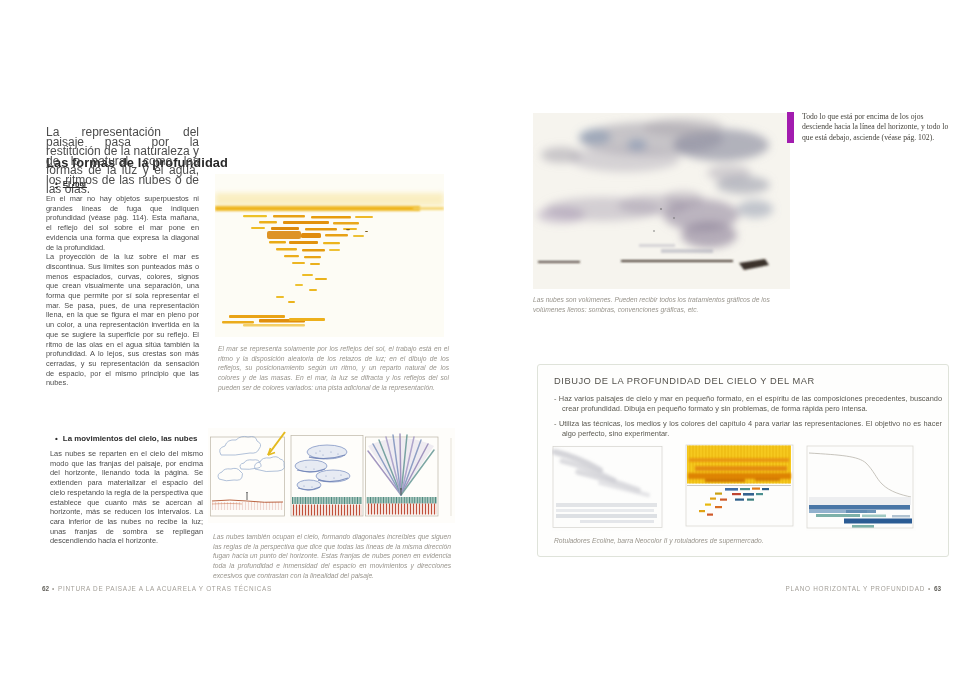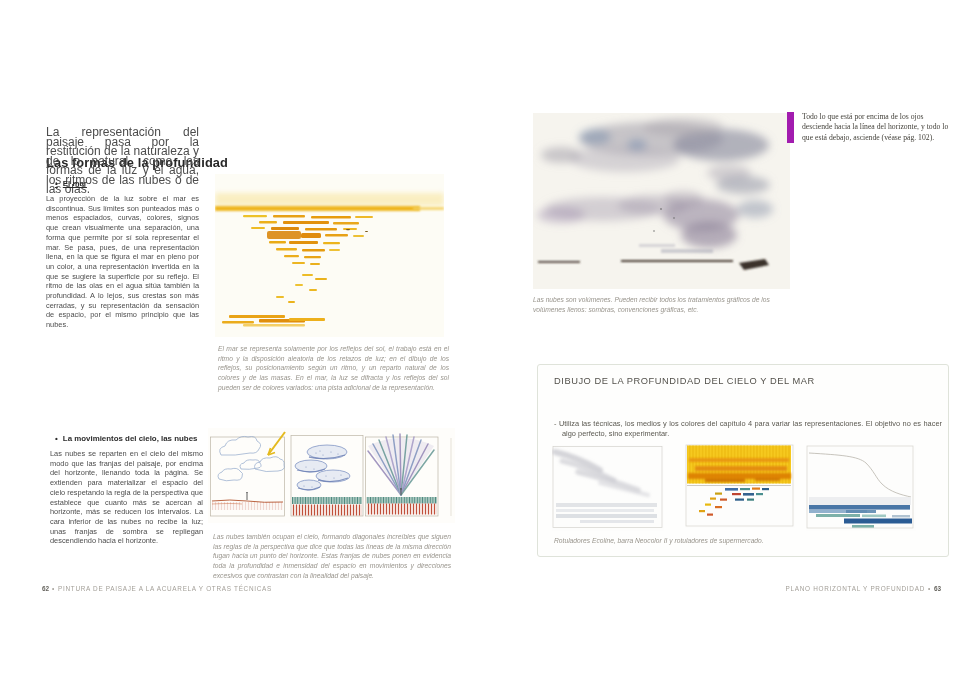--- a/index.html
+++ b/index.html
@@ -33,20 +33,21 @@
 
   <h1 class="abs title" style="left:46px;top:107px;width:185px;margin-top:48px;">Las formas de la profundidad</h1>
 
   <p class="abs intro" style="left:46px;top:128px;width:153px;margin:0;">La representación del paisaje pasa por la restitución de la naturaleza y de lo natural, como las formas de la luz y el agua, los ritmos de las nubes o de las olas.</p>
 
   <div class="abs sec-head" style="left:55px;top:179px;text-decoration:underline;">
     <span class="dot">•</span><span>El mar</span>
   </div>
 
   <div class="abs body-text" style="left:46px;top:194px;width:153px;">
+    <p>En el mar no hay objetos superpuestos ni grandes líneas de fuga que indiquen profundidad (véase pág. 114). Esta mañana, el reflejo del sol sobre el mar pone en evidencia una forma que expresa la diagonal de la profundidad.</p>
     <p>La proyección de la luz sobre el mar es discontinua. Sus límites son punteados más o menos espaciados, curvas, colores, signos que crean visualmente una separación, una forma que permite por sí sola representar el mar. Se pasa, pues, de una representación llena, en la que se figura el mar en pleno por un color, a una representación invertida en la que se sugiere la superficie por su reflejo. El ritmo de las olas en el agua sitúa también la profundidad. A lo lejos, sus crestas son más cerradas, y su representación da sensación de espacio, por el mismo principio que las nubes.</p>
   </div>
 
   <div class="abs sec-head" style="left:55px;top:434px;">
     <span class="dot">•</span><span>La movimientos del cielo, las nubes</span>
   </div>
 
   <div class="abs body-text" style="left:50px;top:449px;width:153px;">
     <p>Las nubes se reparten en el cielo del mismo modo que las franjas del paisaje, por encima del horizonte, llenando toda la página. Se extienden para materializar el espacio del cielo respetando la regla de la perspectiva que establece que cuanto más se acercan al horizonte, más se reducen los intervalos. La cara inferior de las nubes no recibe la luz; unas franjas de sombra se repliegan descendiendo hacia el horizonte.</p>
   </div>
@@ -244,20 +245,24 @@
       </g>
     </svg>
   </div>
 
   <p class="abs caption" style="left:533px;top:295px;width:255px;margin:0;text-align:left;">Las nubes son volúmenes. Pueden recibir todos los tratamientos gráficos de los volúmenes llenos: sombras, convenciones gráficas, etc.</p>
 
   <p class="abs margin-note" style="left:787px;top:112px;width:150px;margin:0;">Todo lo que está por encima de los ojos desciende hacia la línea del horizonte, y todo lo que está debajo, asciende (véase pág. 102).</p>
 
   <div class="abs ex-box" style="left:537px;top:327px;width:410px;height:191px;margin-top:37px;">
     <div class="abs ex-title" style="left:16px;top:11px;width:380px;">DIBUJO DE LA PROFUNDIDAD DEL CIELO Y DEL MAR</div>
+    <div class="abs ex-bullet" style="left:16px;top:29px;width:380px;">
+      <span class="bdash">-</span>
+      <span>Haz varios paisajes de cielo y mar en pequeño formato, en el espíritu de las composiciones precedentes, buscando crear profundidad. Dibuja en pequeño formato y sin problemas, de forma rápida pero intensa.</span>
+    </div>
     <div class="abs ex-bullet" style="left:16px;top:54px;width:380px;">
       <span class="bdash">-</span>
       <span>Utiliza las técnicas, los medios y los colores del capítulo 4 para variar las representaciones. El objetivo no es hacer algo perfecto, sino experimentar.</span>
     </div>
 
     <div class="abs" style="left:14px;top:80px;width:112px;height:86px;">
       <svg viewBox="0 0 112 86" width="112" height="86">
         <defs>
             <filter id="g1" x="-20%" y="-20%" width="140%" height="140%">
               <feGaussianBlur stdDeviation="1.6"></feGaussianBlur>

